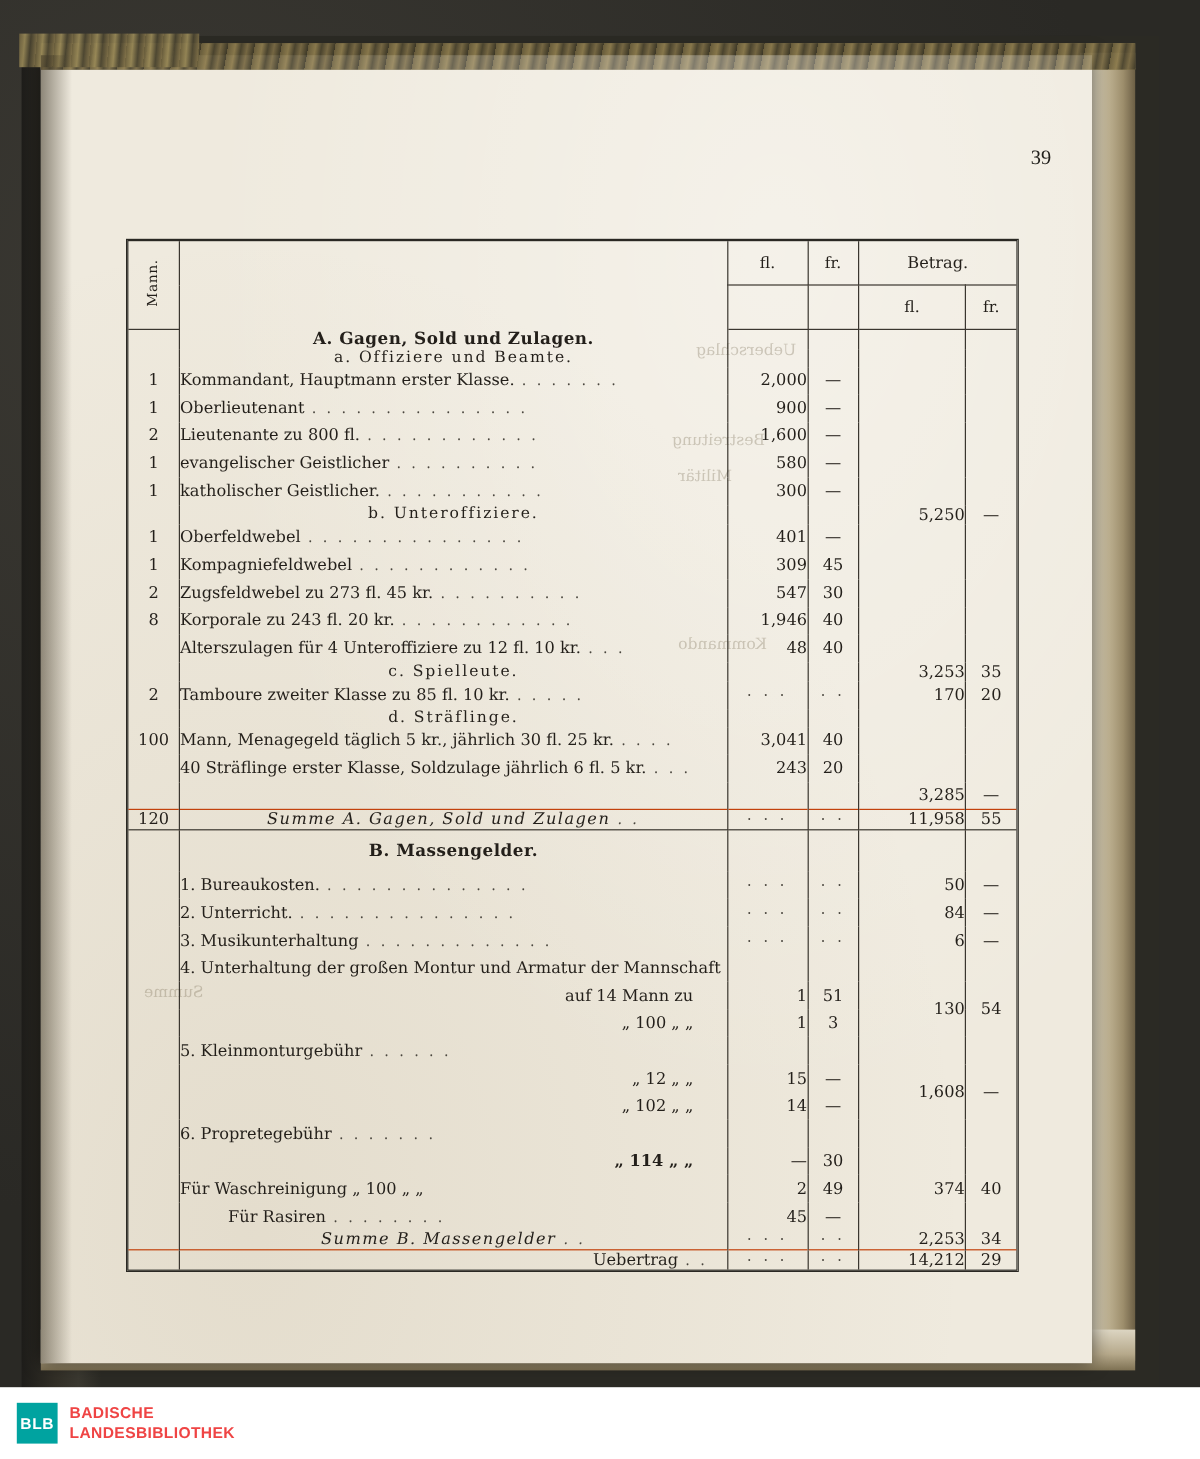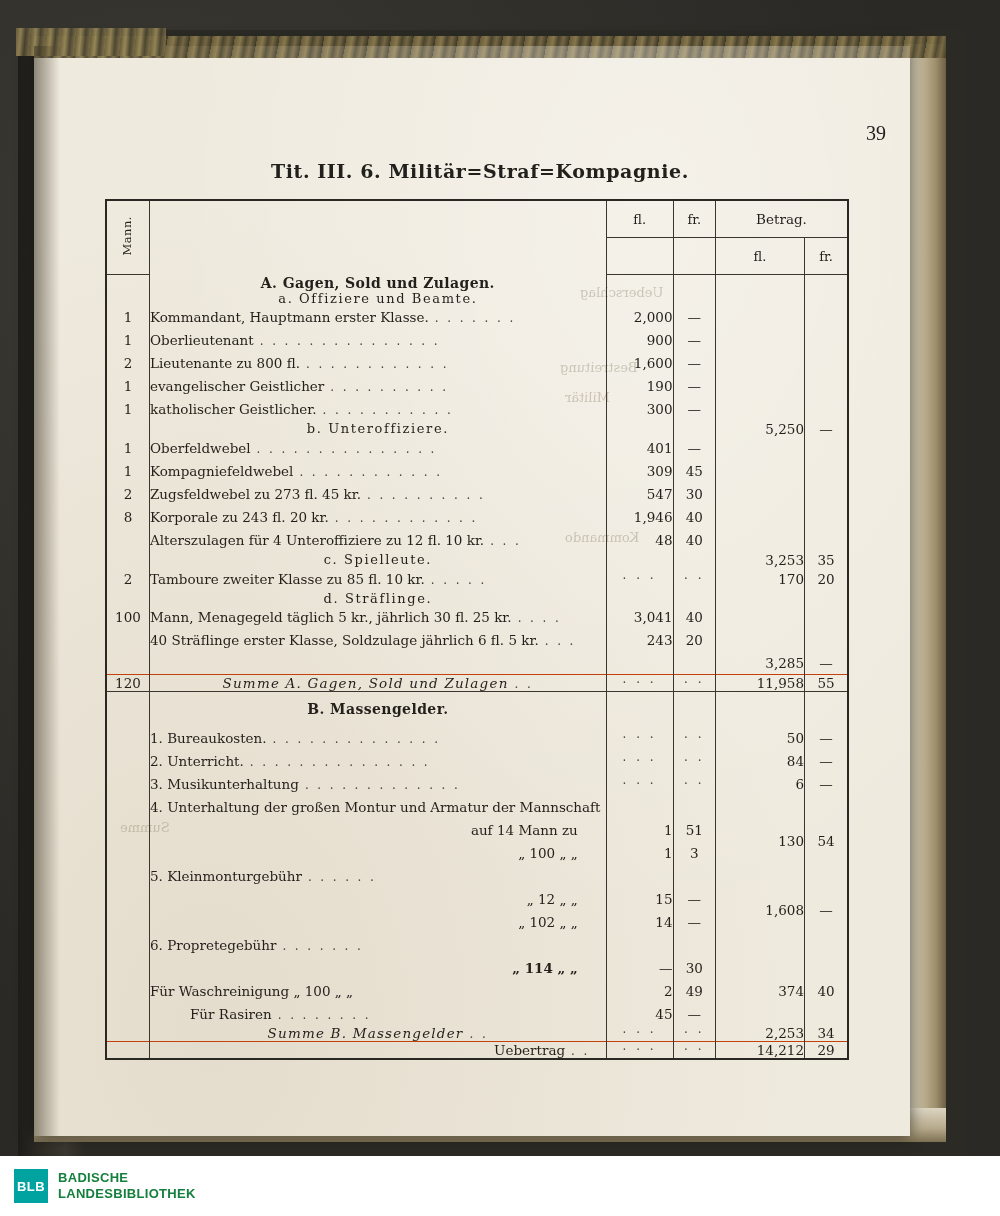--- a/index.html
+++ b/index.html
@@ -100,22 +100,22 @@
     text-align: center;
   }
   .hdr-vi {
     font-size: 21px;
     letter-spacing: 1px;
     font-family: "Liberation Serif", serif;
   }
   .hdr-pageno {
     position: absolute;
     top: 62px;
-    right: 14px;
-    font-size: 20px;
+    right: 24px;
+    font-size: 17px;
   }
   .doc-title {
     position: absolute;
     top: 100px;
     left: 0;
     width: 840px;
     text-align: center;
     font-size: 19px;
     font-weight: bold;
     letter-spacing: 0.6px;
@@ -236,21 +236,21 @@
     font-weight: bold;
     font-size: 13px;
     display: flex; align-items: center; justify-content: center;
     letter-spacing: 0.5px;
   }
   .blb-text {
     font-family: "Liberation Sans", sans-serif;
     font-size: 13px;
     font-weight: bold;
     line-height: 1.25;
-    color: #15803d;
+    color: #ef4444;
     letter-spacing: 0.3px;
   }
   .brand-right { display: flex; align-items: center; gap: 10px; }
   .bw-text {
     font-family: "Liberation Sans", sans-serif;
     font-size: 14px;
     color: #111;
   }
   .griffin {
     width: 34px; height: 30px;
@@ -273,21 +273,20 @@
 
   <div id="content">
 
     <div class="ghost" style="left:520px; top:225px;">Ueberschlag</div>
     <div class="ghost" style="left:500px; top:300px;">Bestreitung</div>
     <div class="ghost" style="left:505px; top:330px;">Militär</div>
     <div class="ghost" style="left:505px; top:470px;">Kommando</div>
     <div class="ghost" style="left:60px; top:760px;">Summe</div>
 
     <div class="hdr-pageno">39</div>
-    <div class="doc-title">Tit. III. 6. Militär=Straf=Kompagnie.</div>
 
     <div id="table-wrap">
       <table class="ledger">
         <colgroup>
           <col style="width:42px">
             <col style="width:420px">
             <col style="width:66px">
           <col style="width:42px">
             <col style="width:88px">
             <col style="width:42px">
@@ -349,21 +348,21 @@
           <td class="ctr v-r">2</td>
           <td class="desc v-r"><span>Lieutenante zu 800 fl.</span><span class="leader">. . . . . . . . . . . .</span></td>
           <td class="rt v-r">1,600</td>
           <td class="ctr v-r">—</td>
           <td class="rt v-r"></td>
           <td class="ctr"></td>
         </tr>
         <tr class="row-h">
           <td class="ctr v-r">1</td>
           <td class="desc v-r"><span>evangelischer Geistlicher</span><span class="leader">. . . . . . . . . .</span></td>
-          <td class="rt v-r">190</td>
+          <td class="rt v-r">580</td>
           <td class="ctr v-r">—</td>
           <td class="rt v-r"></td>
           <td class="ctr"></td>
         </tr>
         <tr class="row-h">
           <td class="ctr v-r">1</td>
           <td class="desc v-r"><span>katholischer Geistlicher.</span><span class="leader">. . . . . . . . . . .</span></td>
           <td class="rt v-r">300</td>
           <td class="ctr v-r">—</td>
           <td class="rt v-r"></td>

